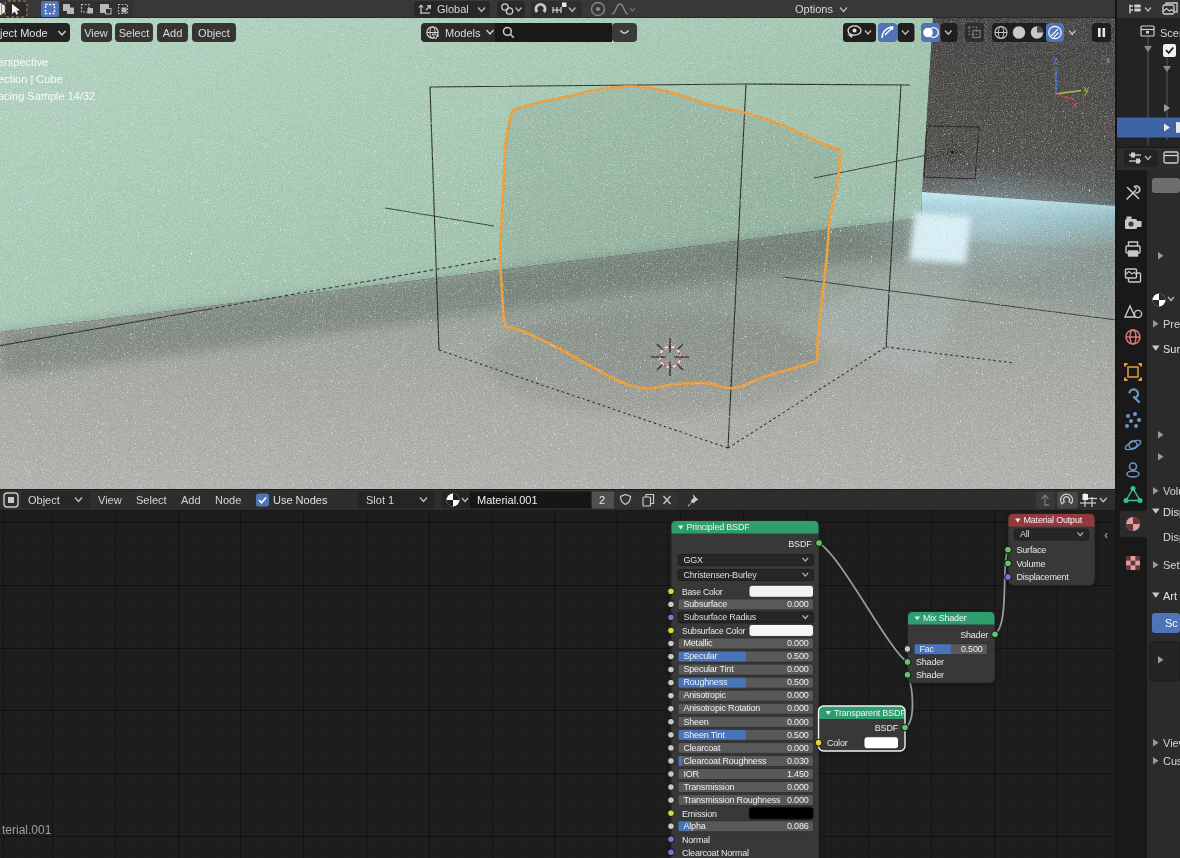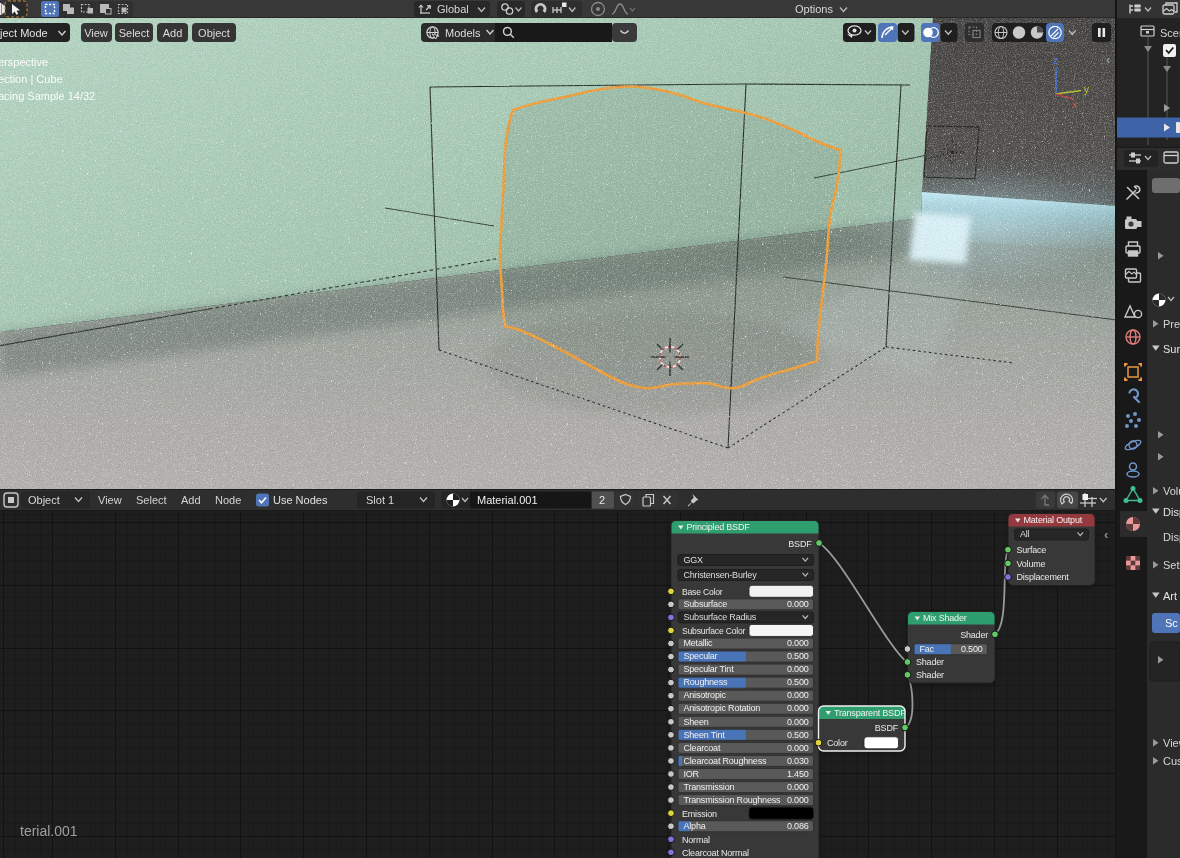--- a/index.html
+++ b/index.html
@@ -349,21 +349,21 @@
 <path d="M1100,9 l3.3,3.8 l3.3,-3.8" stroke="#c0c0c0" stroke-width="1.3" fill="none"></path>
 </svg>
 
 <div class="abs" style="left:0;top:511px;width:1117px;height:347px;background:#1e1e1e;
 background-image:
 repeating-linear-gradient(to right, rgba(0,0,0,0.30) 0px, rgba(0,0,0,0.30) 1px, transparent 1px, transparent 62.8px),
 repeating-linear-gradient(to bottom, rgba(0,0,0,0.30) 0px, rgba(0,0,0,0.30) 1px, transparent 1px, transparent 62.8px),
 repeating-linear-gradient(to right, rgba(0,0,0,0.13) 0px, rgba(0,0,0,0.13) 1px, transparent 1px, transparent 12.56px),
 repeating-linear-gradient(to bottom, rgba(0,0,0,0.13) 0px, rgba(0,0,0,0.13) 1px, transparent 1px, transparent 12.56px);
 background-position: 52px 11px, 52px 11px, 52px 11px, 52px 11px;">
-<div style="position:absolute;left:2px;top:312px;color:#9f9f9f;font-size:14px;margin-left:18px;">terial.001</div>
+<div style="position:absolute;left:2px;top:312px;color:#9f9f9f;font-size:12px;">terial.001</div>
 <div style="position:absolute;left:1104px;top:16px;color:#8f8f8f;font-size:13px;font-weight:bold;">‹</div>
 </div>
 
 <svg class="abs" style="left:0;top:511px" width="1117" height="347" viewBox="0 511 1117 347">
 <g fill="none">
 <path d="M819,543 C842,557 887,648 908,663" stroke="#1a1a1a" stroke-width="3.6" opacity="0.6"></path>
 <path d="M819,543 C842,557 887,648 908,663" stroke="#9a9a9a" stroke-width="1.8"></path>
 <path d="M905,727.5 C916,722 913,688 908,676" stroke="#1a1a1a" stroke-width="3.6" opacity="0.6"></path>
 <path d="M905,727.5 C916,722 913,688 908,676" stroke="#9a9a9a" stroke-width="1.8"></path>
 <path d="M994,634.3 C1010,628 1001,561 1008,550" stroke="#1a1a1a" stroke-width="3.6" opacity="0.6"></path>

